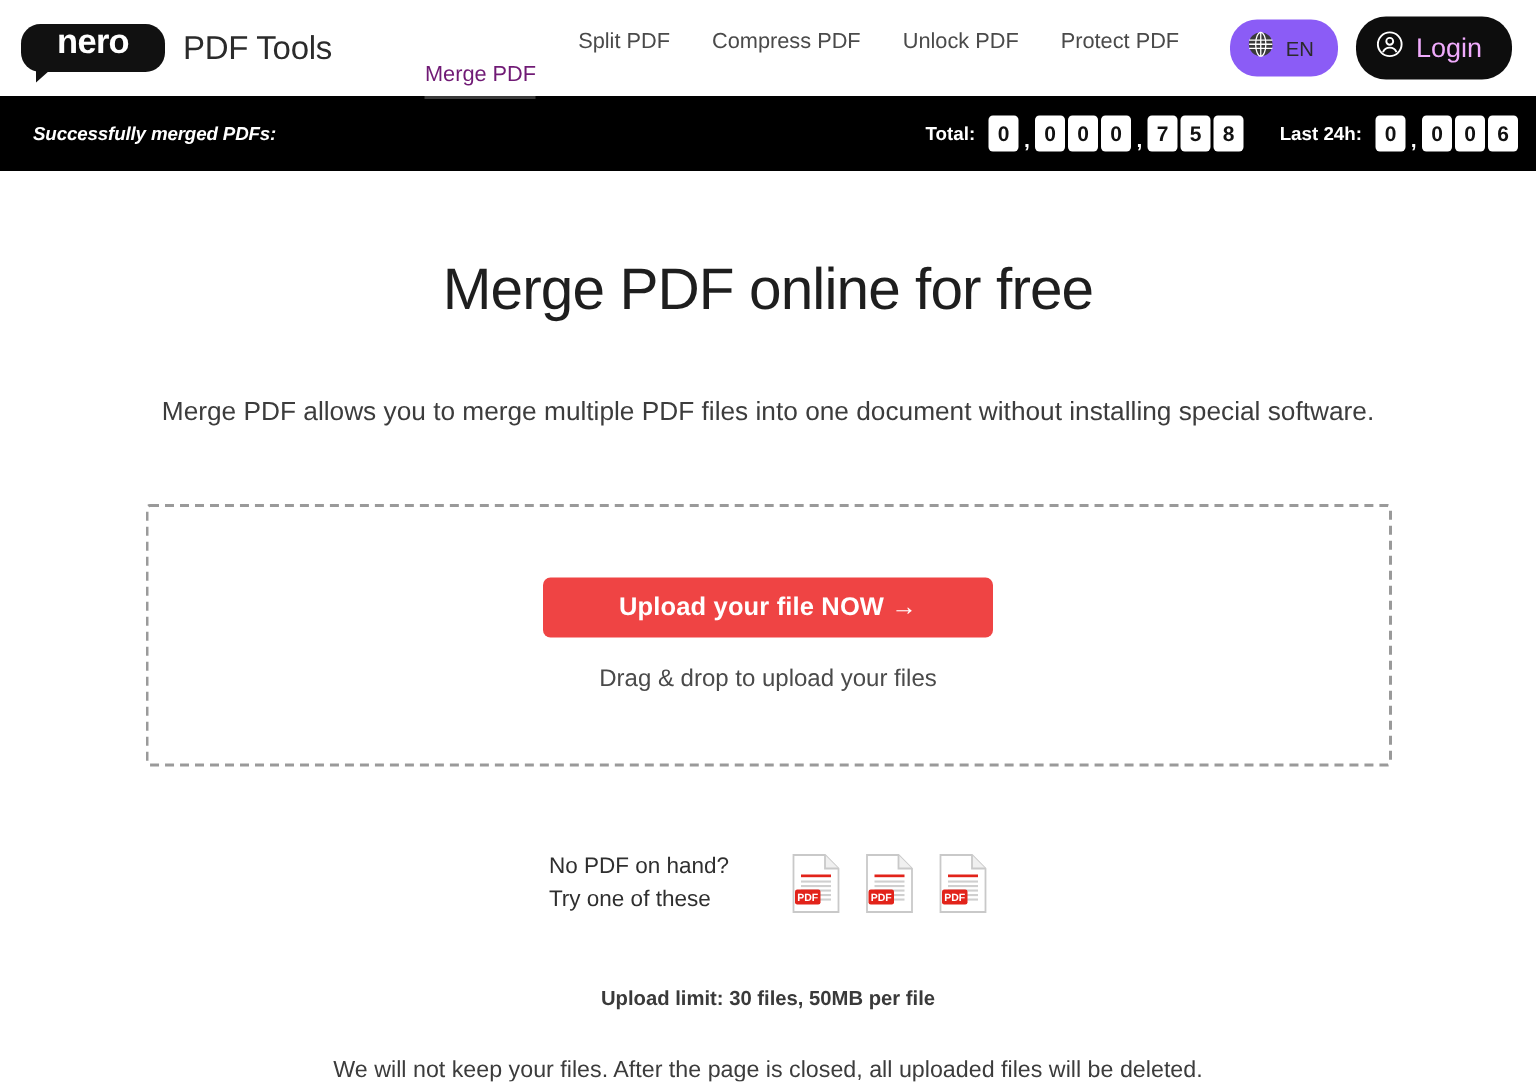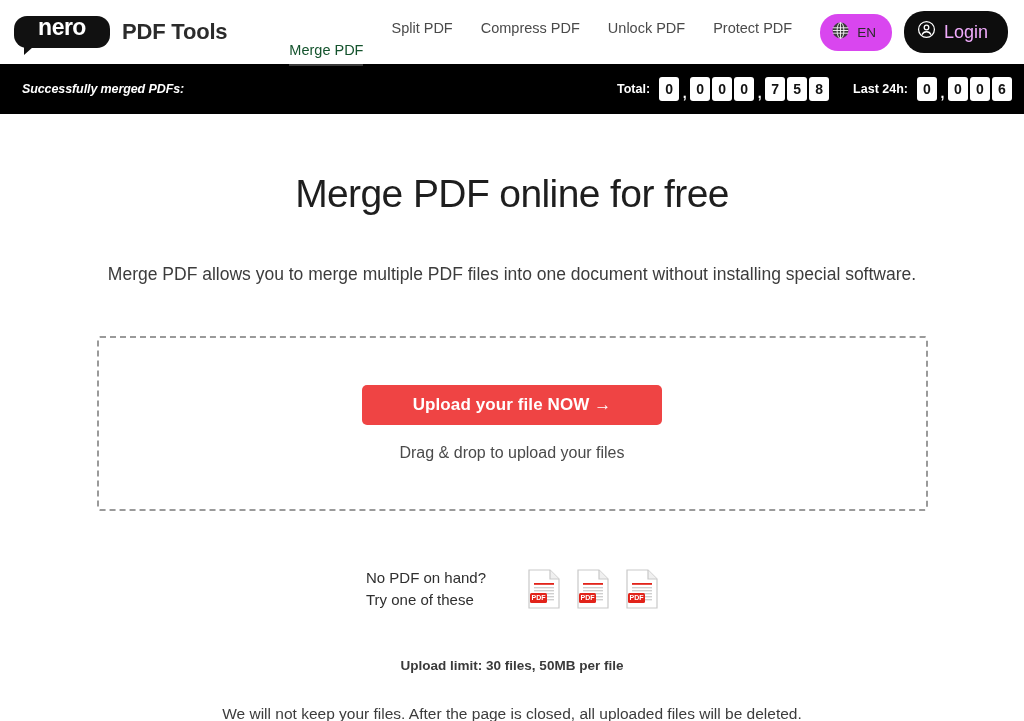--- a/index.html
+++ b/index.html
@@ -55,58 +55,58 @@
     bottom: -7px;
     width: 0;
     height: 0;
     border-left: 9px solid #111111;
     border-bottom: 8px solid transparent;
   }
 
   .brand-title {
     font-size: 22px;
     color: #2b2b2b;
-    font-weight: 700;
+    font-weight: 400;
     letter-spacing: -0.2px;
     white-space: nowrap;
   }
 
   .main-nav {
     display: flex;
     align-items: center;
     gap: 28px;
     margin-left: 62px;
   }
   .nav-item {
     font-size: 14.5px;
     color: #4a4a4a;
     text-decoration: none;
     padding-bottom: 6px;
     white-space: nowrap;
     border-bottom: 2px solid transparent;
     cursor: pointer;
   }
   .nav-item.active {
-    color: #14532d;
+    color: #701a75;
     border-bottom: 2px solid #3a3a3a;
     margin-top: 44px;
   }
 
   .header-right {
     margin-left: auto;
     display: flex;
     align-items: center;
     gap: 12px;
   }
 
   .lang-switch {
     display: flex;
     align-items: center;
     gap: 7px;
-    background: #d946ef;
+    background: #8b5cf6;
     border-radius: 18px;
     padding: 7px 16px 7px 11px;
     cursor: pointer;
   }
   .lang-label {
     font-size: 13.5px;
     color: #2b2b2b;
     font-weight: 500;
   }
 

